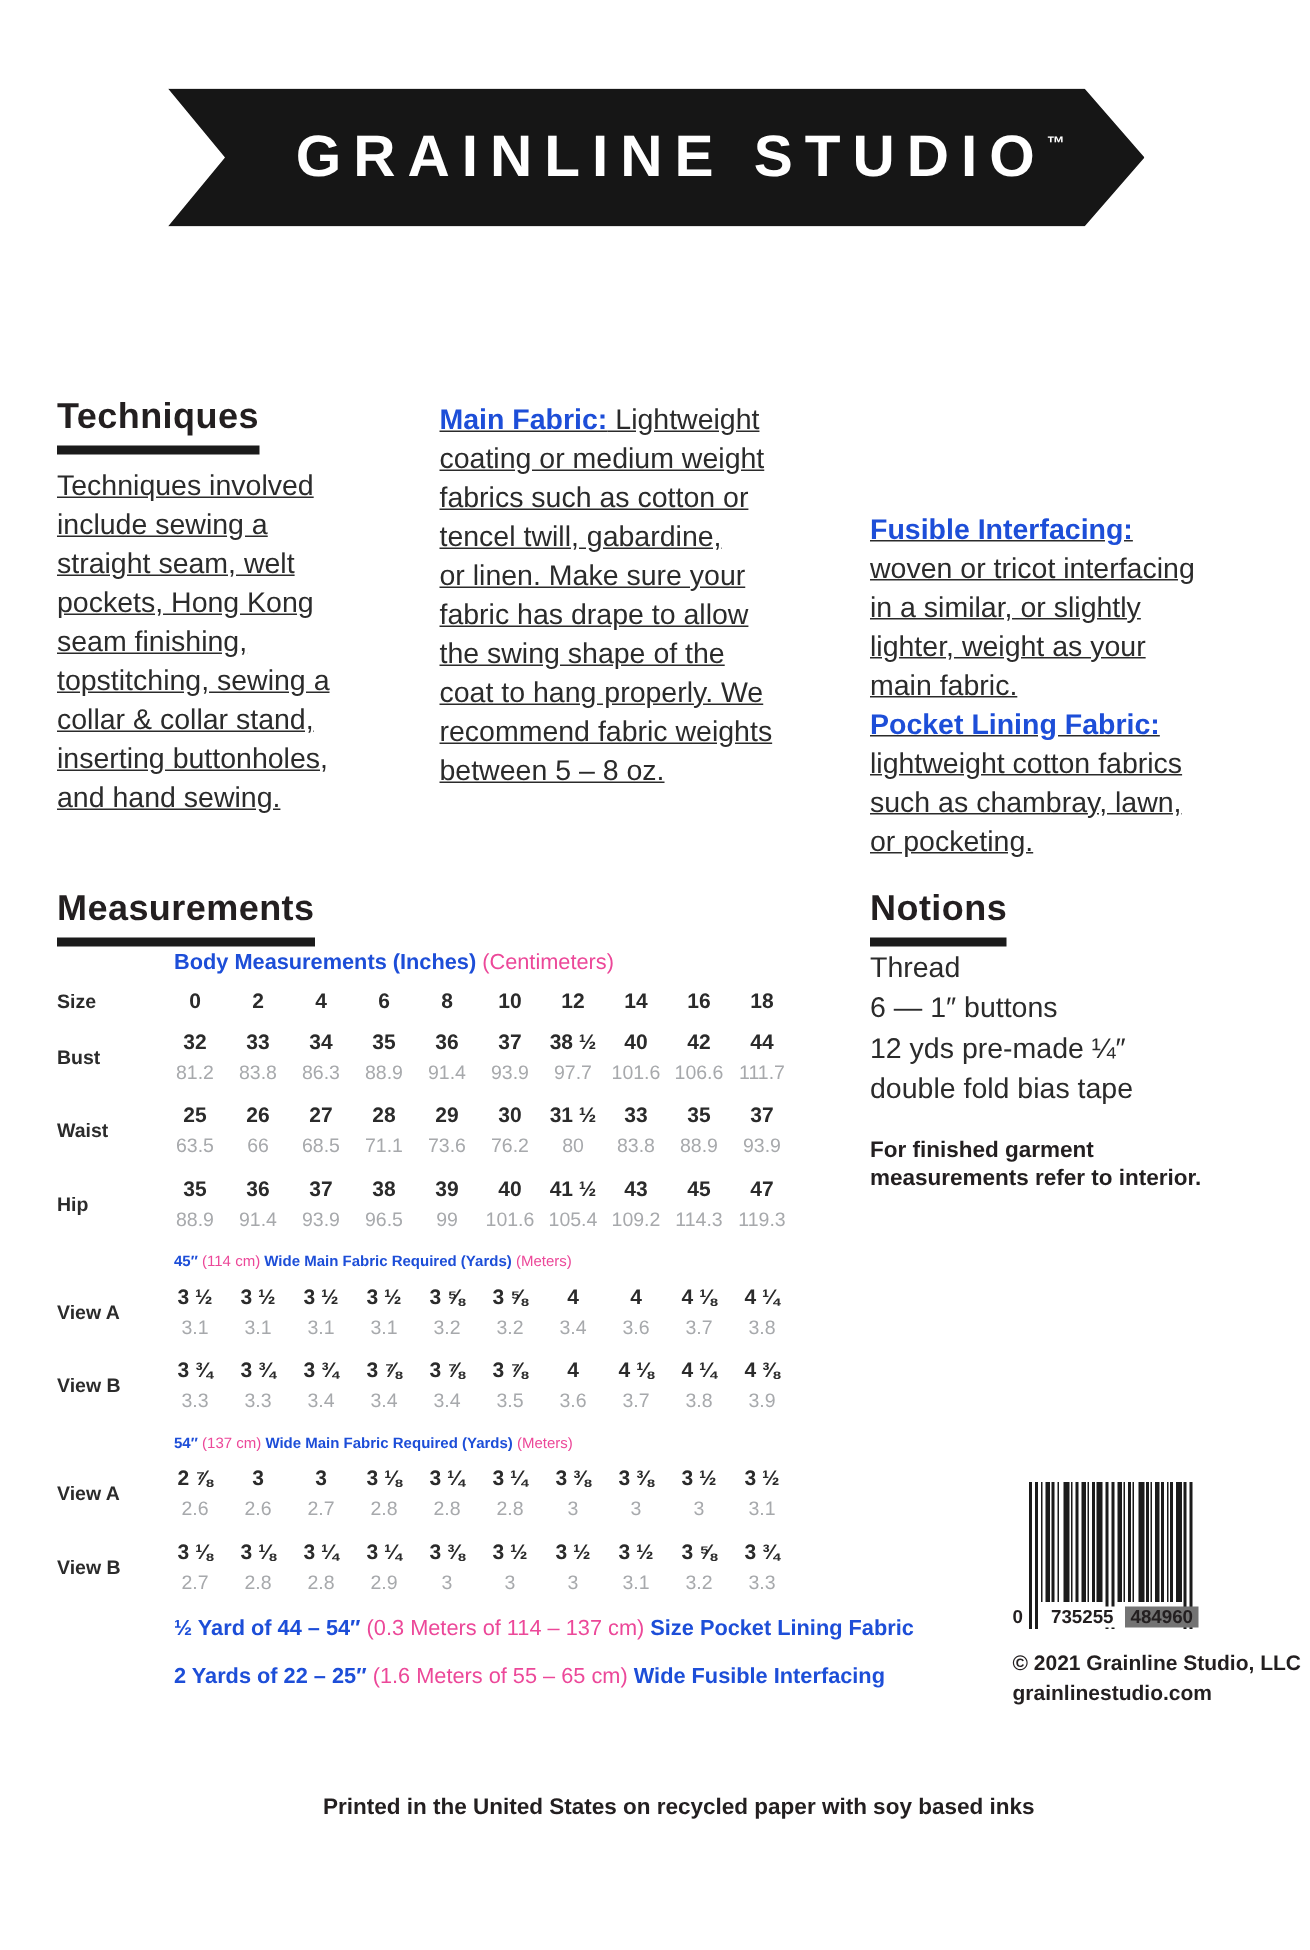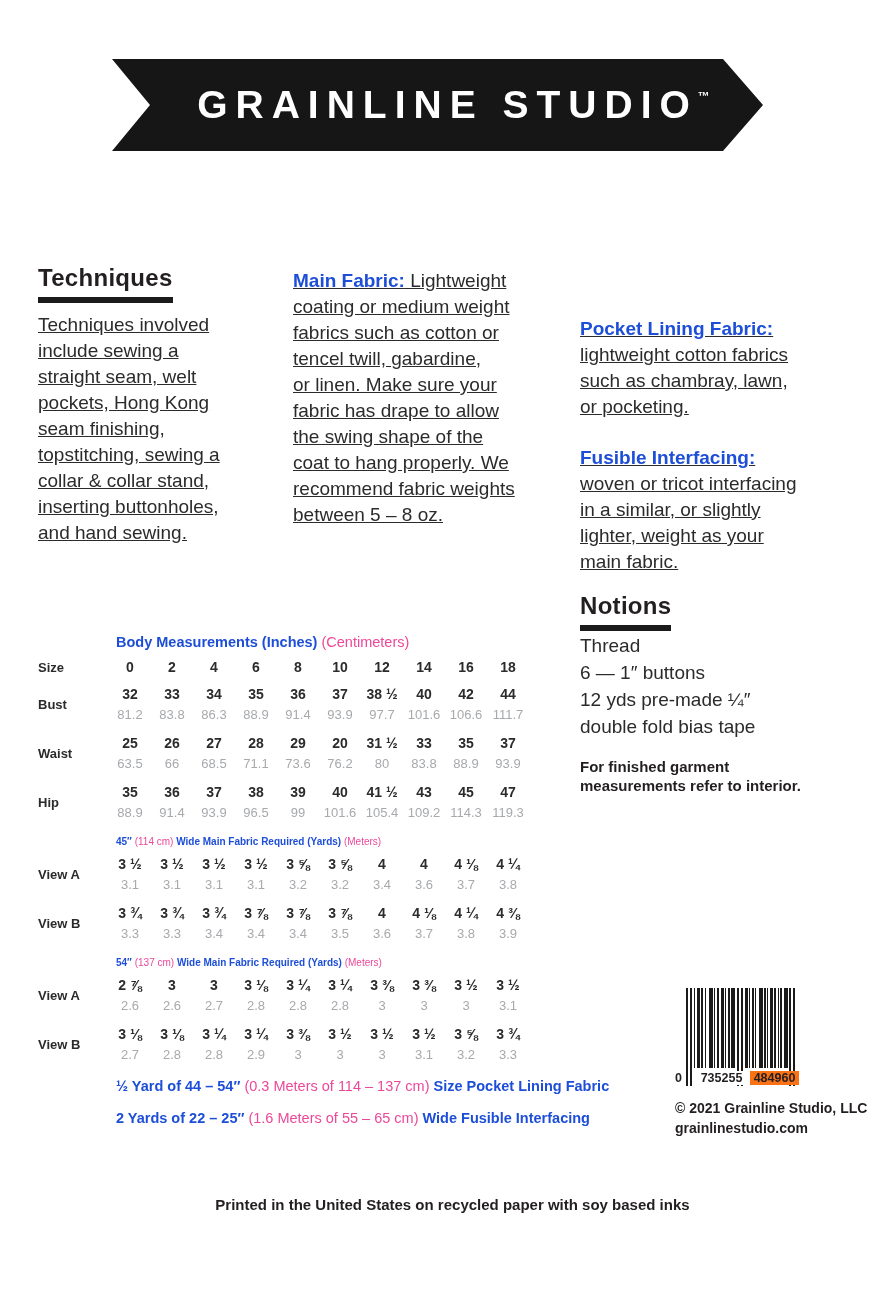--- a/index.html
+++ b/index.html
@@ -52,21 +52,21 @@
   .notions-list { position:absolute; top:632px; left:580px; width:270px; font-size:19px; line-height:27px; color:#2b2b2b; }
   .notions-note { margin-top:17px; font-size:15px; line-height:19px; font-weight:bold; color:#231f20; white-space:pre-line; }
 
   
   .barcode-block { position:absolute; top:988px; left:686px; width:160px; }
   .bars { position:relative; width:125px; height:98px; }
   .bar { position:absolute; top:0; background:#1b1b1b; }
   .bc-digits { position:absolute; top:83px; left:0; width:125px; height:15px; font-size:12.5px; font-weight:bold; color:#231f20; }
   .bc-d0 { position:absolute; left:-11px; top:0; }
   .bc-g1 { position:absolute; left:11px; width:49px; top:0; text-align:center; background:#ffffff; }
-  .bc-g2 { position:absolute; left:64px; width:49px; top:0; text-align:center; background:#f97316; }
+  .bc-g2 { position:absolute; left:64px; width:49px; top:0; text-align:center; background:#737373; }
   .bc-copy { position:absolute; top:110px; left:-11px; width:200px; font-size:14px; font-weight:bold; line-height:20px; color:#231f20; }
 
   
   .footer { position:absolute; top:1196px; left:16px; width:873px; text-align:center; font-size:15px; font-weight:bold; color:#231f20; }
 </style>
 </head>
 <body>
 
 <div class="page">
 
@@ -97,30 +97,31 @@
 tencel twill, gabardine,
 or linen. Make sure your
 fabric has drape to allow
 the swing shape of the
 coat to hang properly. We
 recommend fabric weights
 between 5 – 8 oz.</span></p>
   </section>
 
   <section class="col col-fabrics2">
-    <p class="body pre"><span class="b blocklbl">Pocket Lining Fabric:</span><span>lightweight cotton fabrics
-such as chambray, lawn,
-or pocketing.</span></p>
     <p class="body pre para-gap"><span class="b blocklbl">Fusible Interfacing:</span><span>woven or tricot interfacing
 in a similar, or slightly
 lighter, weight as your
 main fabric.</span></p>
+    <p class="body pre"><span class="b blocklbl">Pocket Lining Fabric:</span><span>lightweight cotton fabrics
+such as chambray, lawn,
+or pocketing.</span></p>
   </section>
 
   <div class="meas-heading heading-wrap">
+    <div class="sec-heading">Measurements</div>
     <div class="sec-rule"></div>
   </div>
 
   <div class="notions-heading heading-wrap">
     <div class="sec-heading">Notions</div>
     <div class="sec-rule"></div>
   </div>
 
   <div class="mtable">
     <div class="ttitle"><span class="b">Body Measurements (Inches)</span> <span class="g">(Centimeters)</span></div>
@@ -161,21 +162,21 @@
           <div class="cell cm">106.6</div>
           <div class="cell cm">111.7</div>
         </div>
         <div class="trow2">
           <div class="rlabel span2">Waist</div>
           <div class="cell in">25</div>
           <div class="cell in">26</div>
           <div class="cell in">27</div>
           <div class="cell in">28</div>
           <div class="cell in">29</div>
-          <div class="cell in">20</div>
+          <div class="cell in">30</div>
           <div class="cell in">31 ½</div>
           <div class="cell in">33</div>
           <div class="cell in">35</div>
           <div class="cell in">37</div>
           <div class="cell cm">63.5</div>
           <div class="cell cm">66</div>
           <div class="cell cm">68.5</div>
           <div class="cell cm">71.1</div>
           <div class="cell cm">73.6</div>
           <div class="cell cm">76.2</div>

